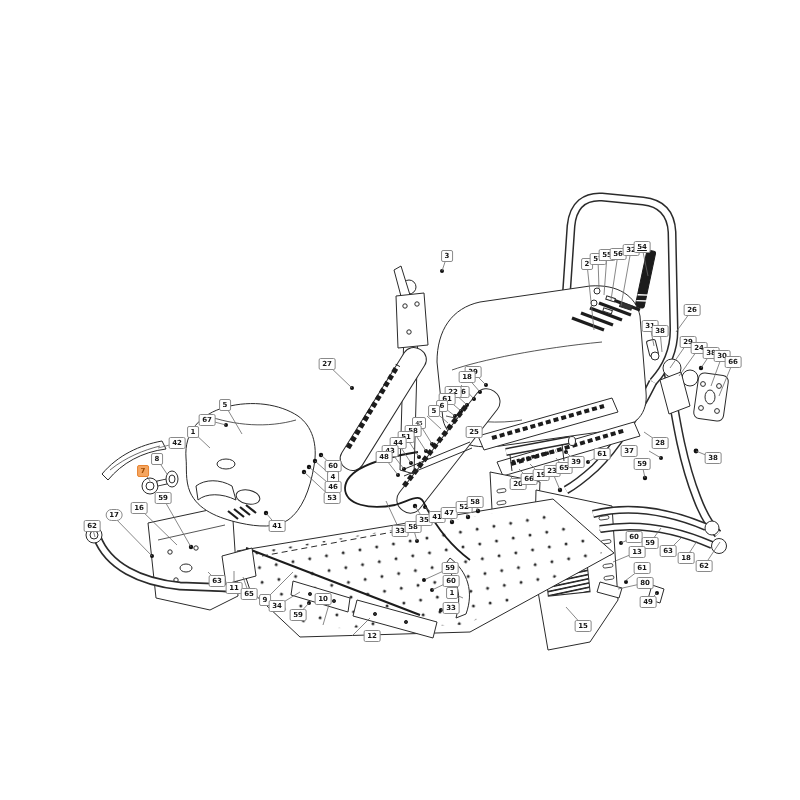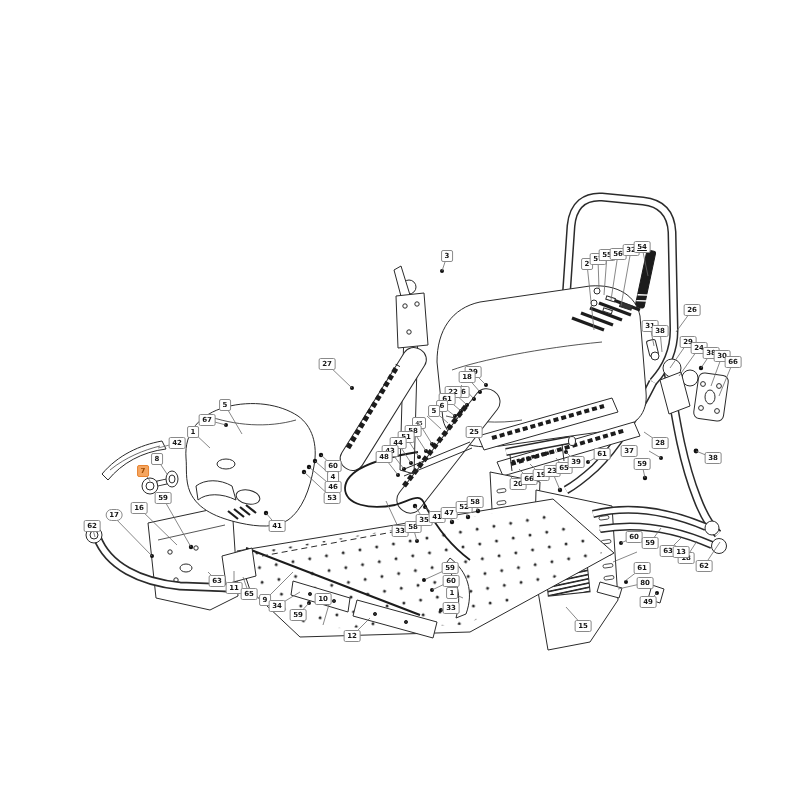--- a/index.html
+++ b/index.html
@@ -358,21 +358,21 @@
       <div class="callout" style="left: 114px; top: 515px; border-radius: 6px;">17</div>
       <div class="callout" style="left: 92px; top: 526px;">62</div>
       <div class="callout" style="left: 277px; top: 526px;">41</div>
       <div class="callout" style="left: 217px; top: 581px;">63</div>
       <div class="callout" style="left: 234px; top: 588px;">11</div>
       <div class="callout" style="left: 249px; top: 594px;">65</div>
       <div class="callout" style="left: 265px; top: 600px;">9</div>
       <div class="callout" style="left: 277px; top: 606px;">34</div>
       <div class="callout" style="left: 298px; top: 615px;">59</div>
       <div class="callout" style="left: 323px; top: 599px;">10</div>
-      <div class="callout" style="left: 352px; top: 636px;">12</div>
+      <div class="callout" style="left: 372px; top: 636px;">12</div>
       <div class="callout" style="left: 333px; top: 466px;">60</div>
       <div class="callout" style="left: 333px; top: 477px;">4</div>
       <div class="callout" style="left: 333px; top: 487px;">46</div>
       <div class="callout" style="left: 332px; top: 498px;">53</div>
       <div class="callout" style="left: 327px; top: 364px;">27</div>
       <div class="callout" style="left: 447px; top: 256px;">3</div>
       <div class="callout" style="left: 473px; top: 372px;">39</div>
       <div class="callout" style="left: 467px; top: 377px;">18</div>
       <div class="callout" style="left: 461px; top: 385px; margin-top: 7px;">36</div>
       <div class="callout" style="left: 453px; top: 392px;">22</div>
@@ -409,21 +409,21 @@
       <div class="callout" style="left: 733px; top: 362px;">66</div>
       <div class="callout" style="left: 660px; top: 443px;">28</div>
       <div class="callout" style="left: 629px; top: 451px;">37</div>
       <div class="callout" style="left: 642px; top: 464px;">59</div>
       <div class="callout" style="left: 713px; top: 458px;">38</div>
       <div class="callout" style="left: 634px; top: 537px;">60</div>
       <div class="callout" style="left: 650px; top: 543px;">59</div>
       <div class="callout" style="left: 668px; top: 551px;">63</div>
       <div class="callout" style="left: 686px; top: 558px;">18</div>
       <div class="callout" style="left: 704px; top: 566px;">62</div>
-      <div class="callout" style="left: 637px; top: 552px; margin-left: 44px;">13</div>
+      <div class="callout" style="left: 637px; top: 552px;">13</div>
       <div class="callout" style="left: 642px; top: 568px;">61</div>
       <div class="callout" style="left: 645px; top: 583px;">80</div>
       <div class="callout" style="left: 648px; top: 602px;">49</div>
       <div class="callout" style="left: 583px; top: 626px;">15</div>
       <div class="callout" style="left: 450px; top: 568px;">59</div>
       <div class="callout" style="left: 451px; top: 581px;">60</div>
       <div class="callout" style="left: 452px; top: 593px;">1</div>
       <div class="callout" style="left: 451px; top: 608px;">33</div>
       <div class="callout" style="left: 400px; top: 531px;">33</div>
       <div class="callout" style="left: 413px; top: 527px;">58</div>

